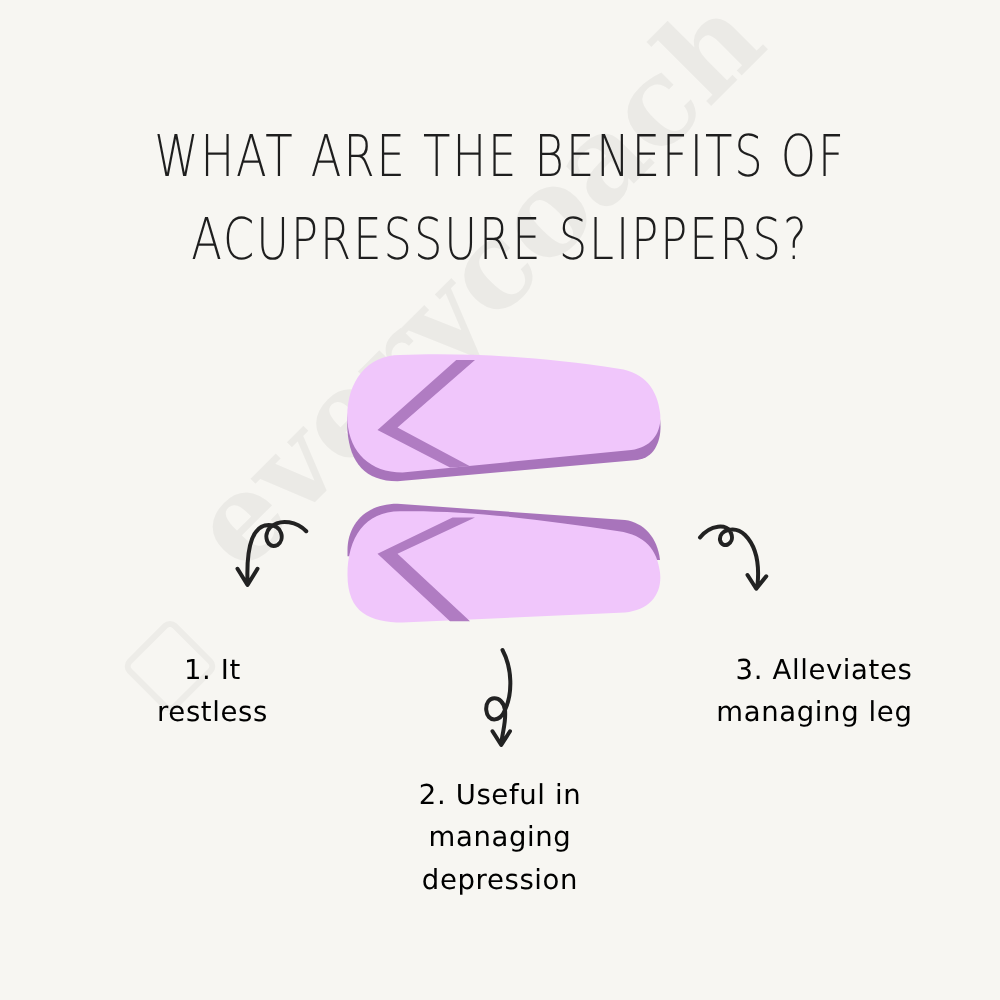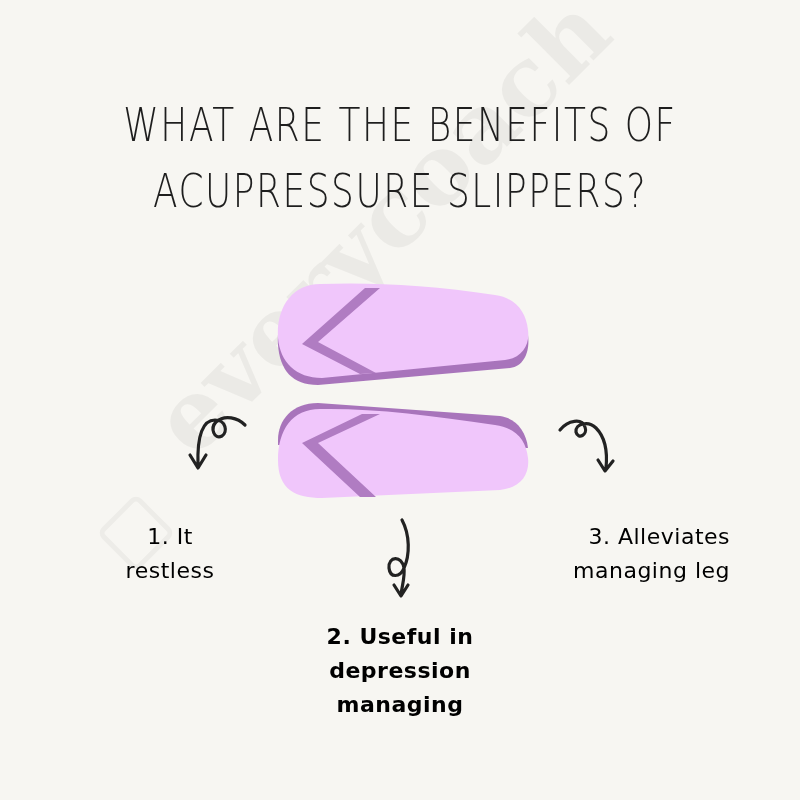--- a/index.html
+++ b/index.html
@@ -5,21 +5,21 @@
   html, body { margin:0; padding:0; }
   body { width:800px; height:800px; background:#f7f6f2; position:relative; overflow:hidden; font-family:"DejaVu Sans", sans-serif; color:#222; }
   .title { position:absolute; left:0; width:800px; top:92px; text-align:center; font-family:"DejaVu Sans", sans-serif; font-weight:200; font-size:46px; line-height:66px; letter-spacing:2px; color:#1e1e1e; transform:scaleX(0.78); transform-origin:center; }
   .title span { display:block; }
   .watermark { position:absolute; left:170px; top:380px; font-family:"DejaVu Serif", serif; font-weight:bold; font-size:96px; color:#000; opacity:0.045; transform:rotate(-45deg); transform-origin:left center; white-space:nowrap; }
   .wm-logo { position:absolute; left:108px; top:505px; width:46px; height:46px; border:5px solid #000; border-radius:8px; opacity:0.04; transform:rotate(-45deg); }
   .art { position:absolute; left:0; top:0; }
   .benefit { position:absolute; text-align:center; font-size:22px; line-height:34px; color:#000000; letter-spacing:0.5px; }
   .benefit span { display:block; }
   .b1 { left:95px; top:520px; width:150px; }
-  .b2 { left:300px; top:620px; width:200px;font-weight:bold; }
+  .b2 { left:300px; top:620px; width:200px; }
   .b3 { left:530px; top:520px; width:200px;text-align:right; }
 </style>
 </head>
 <body>
 
 <div class="watermark">everycoach</div>
 <div class="wm-logo"></div>
 
 <h1 class="title" style="margin:0;">
   <span>WHAT ARE THE BENEFITS OF</span>
@@ -47,20 +47,20 @@
   </g>
 </svg>
 
 <div class="benefit b1">
   <span>1. It</span>
   <span>restless</span>
 </div>
 
 <div class="benefit b2">
   <span>2. Useful in</span>
+  <span>managing</span>
   <span>depression</span>
-  <span>managing</span>
 </div>
 
 <div class="benefit b3">
   <span>3. Alleviates</span>
   <span>managing leg</span>
 </div>
 
 </body></html>

